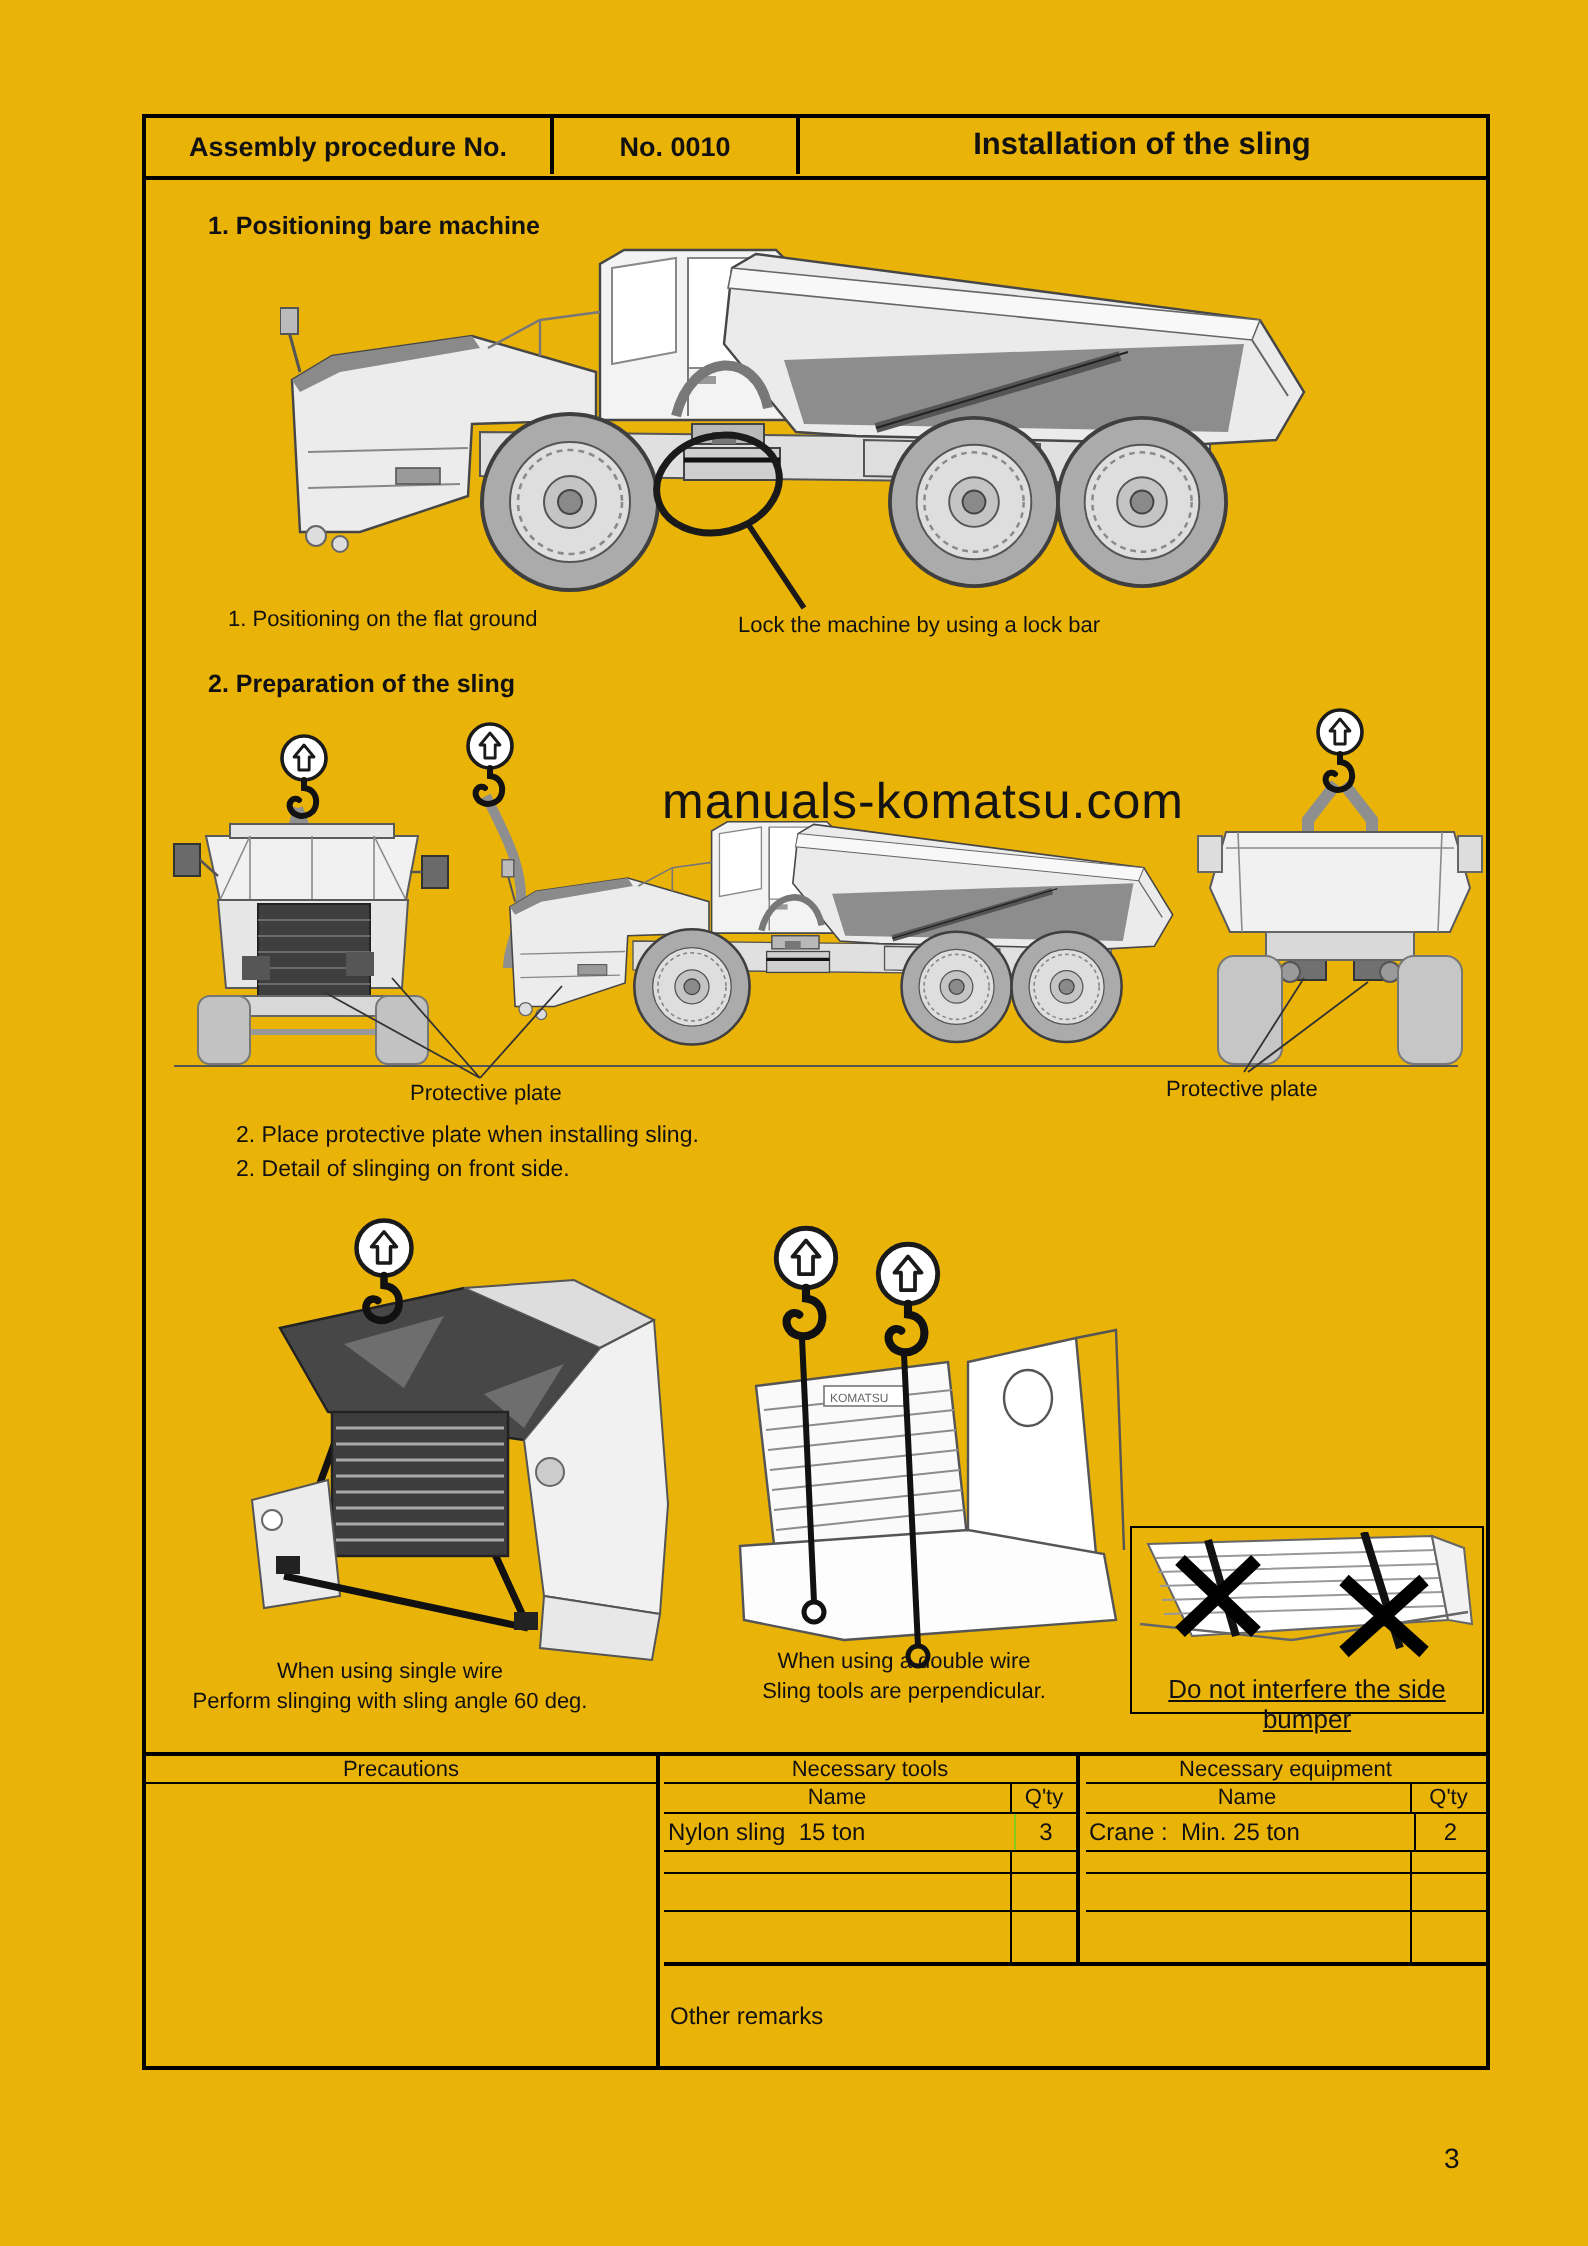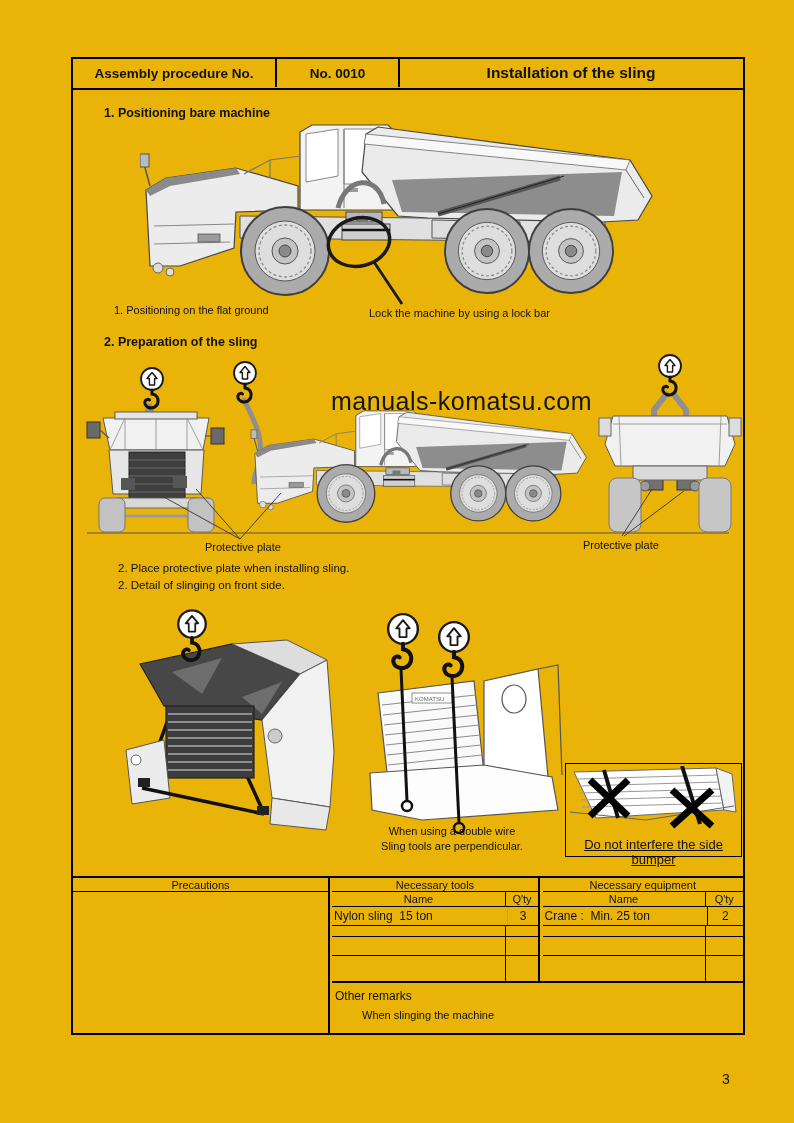--- a/index.html
+++ b/index.html
@@ -212,20 +212,24 @@
           <line x1="62" y1="14" x2="24" y2="50"></line>
       </g>
       <g stroke="#000" stroke-width="7">
         <line x1="106" y1="24" x2="146" y2="60"></line>
           <line x1="146" y1="24" x2="106" y2="60"></line>
       </g>
     </svg>
     <div class="ctr" style="font-size:13px;margin-top:3px;text-decoration:underline;">Do not interfere the side bumper</div>
   </div>
 
+  <div class="abs capblock" style="left:95px;top:829px;width:200px;">
+    <div>When using single wire</div>
+    <div>Perform slinging with sling angle 60 deg.</div>
+  </div>
   <div class="abs capblock" style="left:352px;top:824px;width:200px;">
     <div>When using a double wire</div>
     <div>Sling tools are perpendicular.</div>
   </div>
 
   <div class="abs" style="left:71px;top:876px;width:674px;height:159px;border:2px solid #000;border-top:2.5px solid #000;">
 
     <div class="abs" style="left:0;top:0;width:257px;height:100%;border-right:2px solid #000;">
       <div class="btable-cell" style="height:13px;border-bottom:1px solid #000;">
         <span>Precautions</span>
@@ -278,20 +282,19 @@
         <div style="width:162px;border-right:1px solid #000;"></div>
           <div style="flex:1;"></div>
       </div>
       <div style="display:flex;height:26px;">
         <div style="width:162px;border-right:1px solid #000;"></div>
           <div style="flex:1;"></div>
       </div>
     </div>
 
     <div class="abs" style="left:259px;top:103px;right:0;bottom:0;border-top:2.5px solid #000;">
-      <div style="font-size:12px;padding:6px 0 0 3px;">Other remarks</div>
-      <div style="font-size:11px;padding:6px 0 0 30px;">When slinging the machine</div>
+      <div style="font-size:12px;padding:18px 0 0 3px;">Other remarks</div>
     </div>
   </div>
 
   <div class="abs" style="left:722px;top:1071px;font-size:14px;">3</div>
 
 </div>
 
 </body></html>

